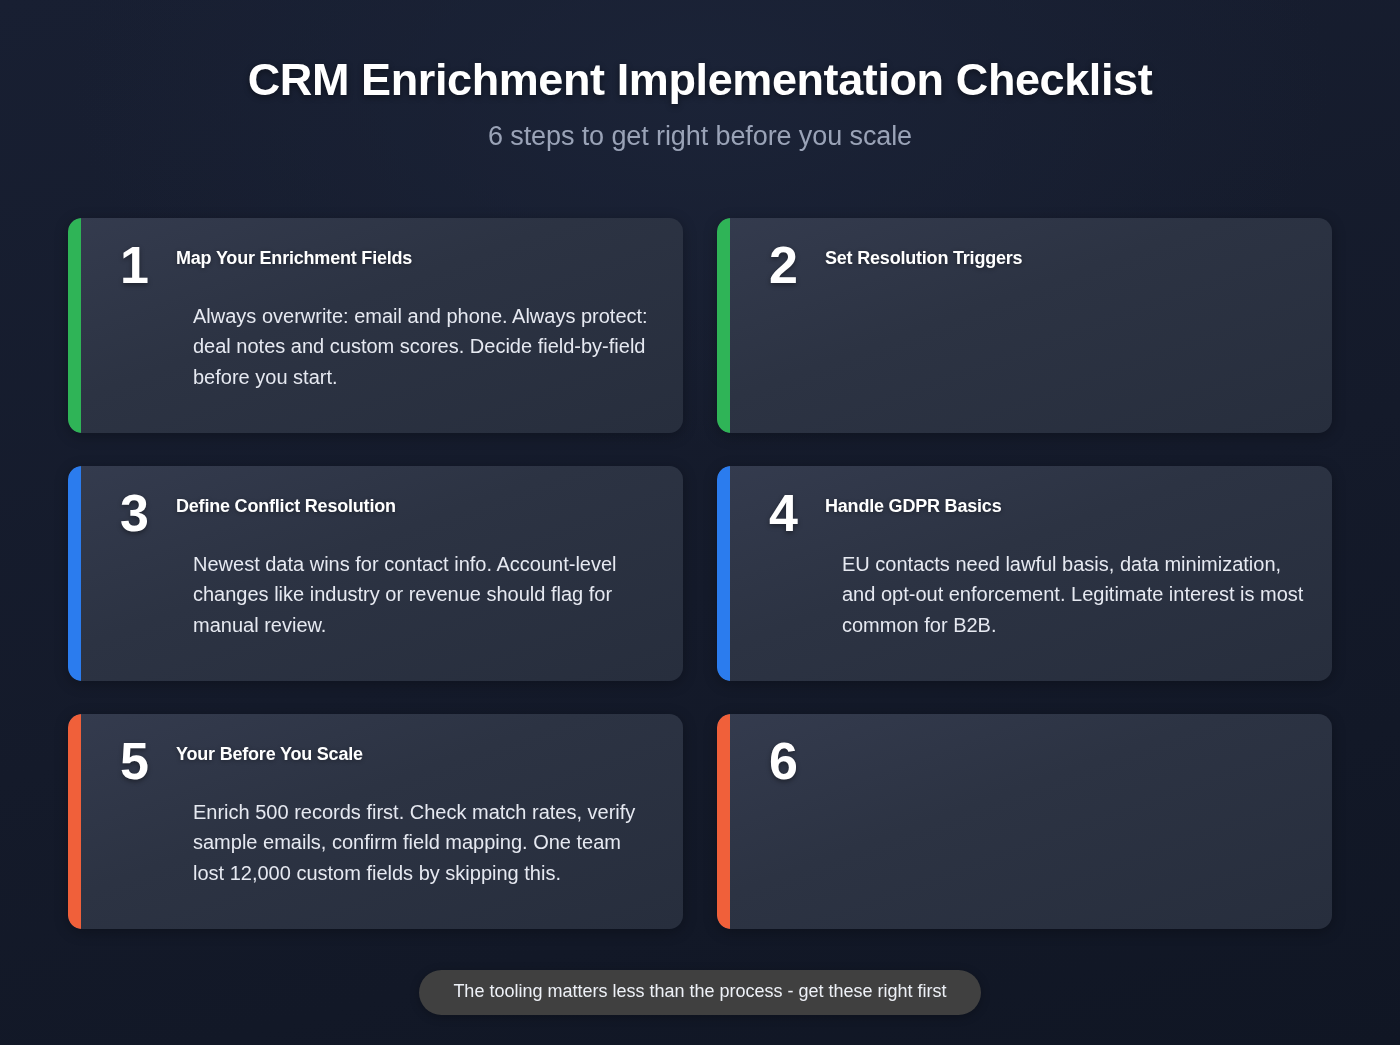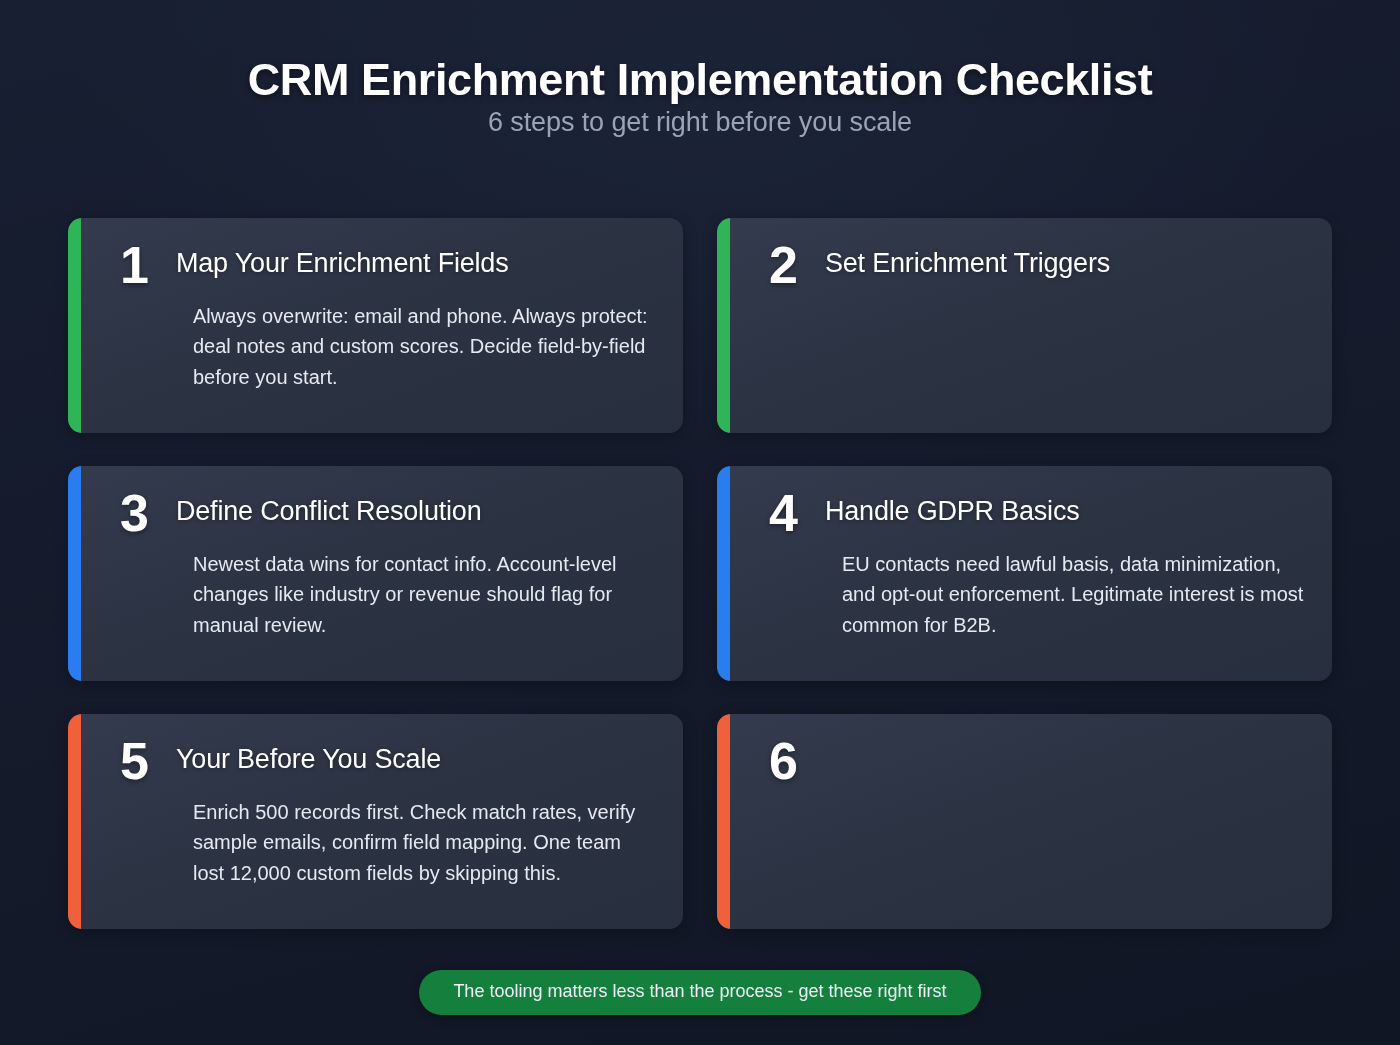--- a/index.html
+++ b/index.html
@@ -32,21 +32,21 @@
   }
   .title {
     font-size: 45px;
     font-weight: bold;
     color: #ffffff;
     letter-spacing: -0.4px;
     line-height: 1.05;
     text-shadow: 0 2px 6px rgba(0,0,0,0.45);
   }
   .subtitle {
-    margin-top: 4px;
+    margin-top: 18px;
     font-size: 27px;
     font-weight: normal;
     color: #9aa3b7;
     letter-spacing: -0.1px;
   }
 
   
   .grid {
     position: absolute;
     left: 68px;
@@ -90,22 +90,22 @@
     font-size: 52px;
     font-weight: bold;
     color: #ffffff;
     line-height: 0.92;
     width: 56px;
     flex: 0 0 56px;
     text-shadow: 0 2px 5px rgba(0,0,0,0.4);
   }
 
   .card-title {
-    font-size: 27px;
-    font-weight: normal;
+    font-size: 18px;
+    font-weight: bold;
     color: #ffffff;
     line-height: 1.12;
     padding-top: 6px;
     letter-spacing: -0.2px;
     text-shadow: 0 1px 4px rgba(0,0,0,0.35);
   }
 
   .card-desc {
     margin-top: 11px;
     margin-left: 112px;
@@ -118,21 +118,21 @@
   
   .footer {
     position: absolute;
     left: 0;
     top: 970px;
     width: 1400px;
     display: flex;
     justify-content: center;
   }
   .pill {
-    background: #15803d;
+    background: #404040;
     color: #eef1f7;
     font-size: 18px;
     border-radius: 999px;
     padding: 11px 34px 12px 34px;
     line-height: 1.2;
     box-shadow: 0 2px 10px rgba(0,0,0,0.25);
     white-space: nowrap;
   }
 </style>
 </head>
@@ -156,21 +156,21 @@
         </div>
         <div class="card-desc">Always overwrite: email and phone. Always protect: deal notes and custom scores. Decide field-by-field before you start.</div>
       </div>
     </div>
 
     <div class="card">
       <div class="accent" style="background: rgb(47, 180, 87);"></div>
       <div class="card-body">
         <div class="card-head">
           <div class="step-num">2</div>
-          <div class="card-title">Set Enrichment Triggers</div>
+          <div class="card-title">Set Resolution Triggers</div>
         </div>
       </div>
     </div>
 
     <div class="card">
       <div class="accent" style="background: rgb(43, 124, 238);"></div>
       <div class="card-body">
         <div class="card-head">
           <div class="step-num">3</div>
           <div class="card-title">Define Conflict Resolution</div>

